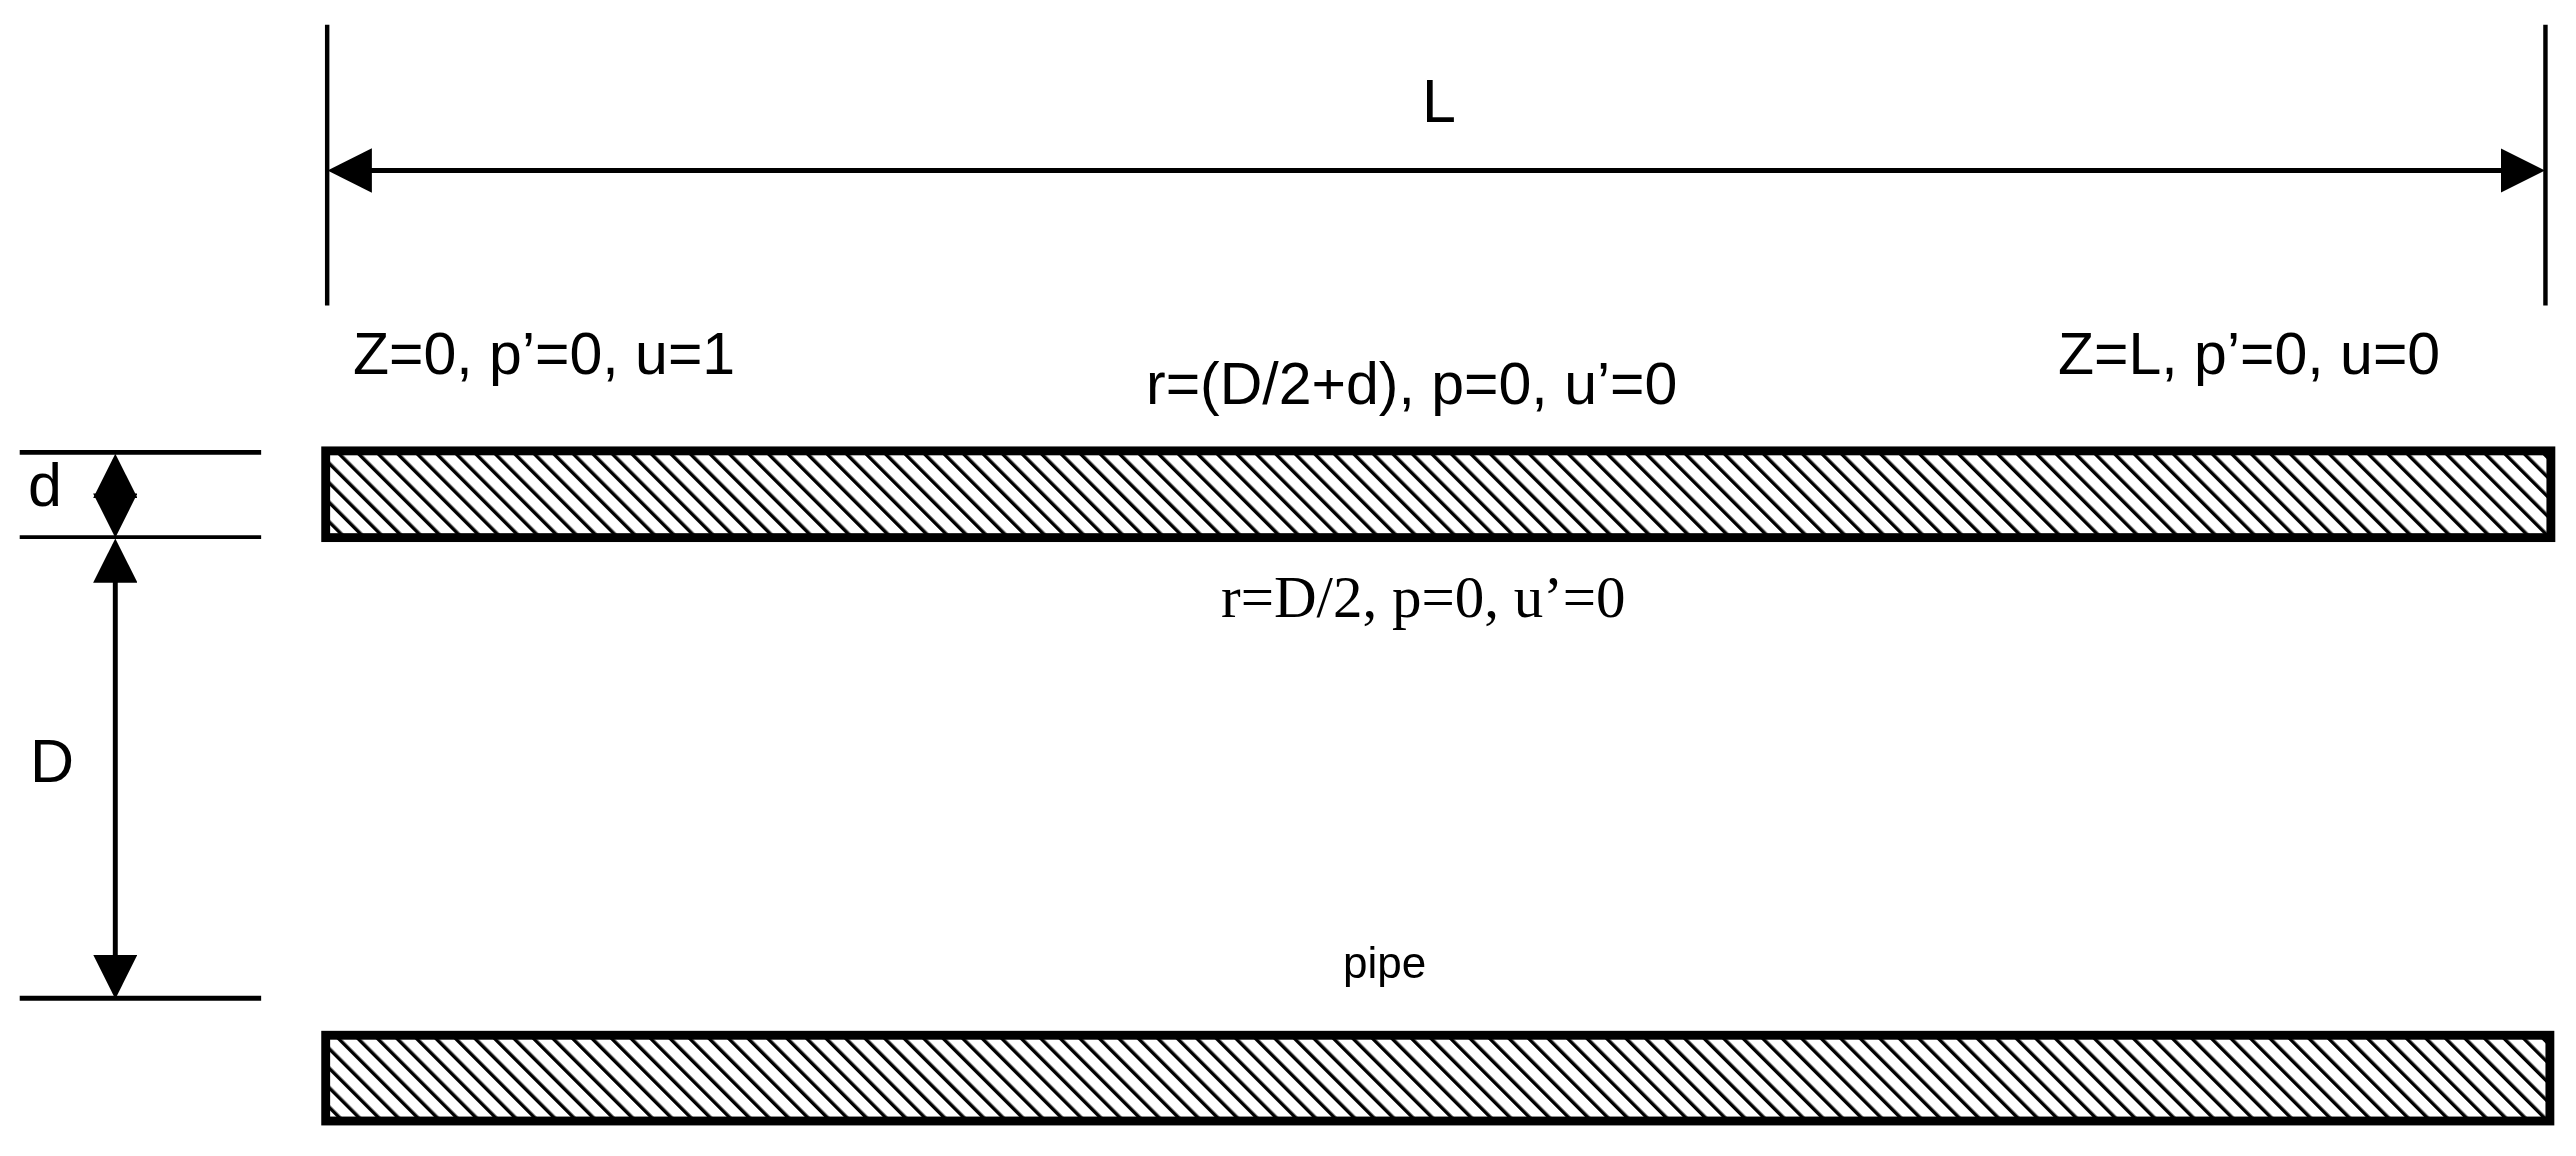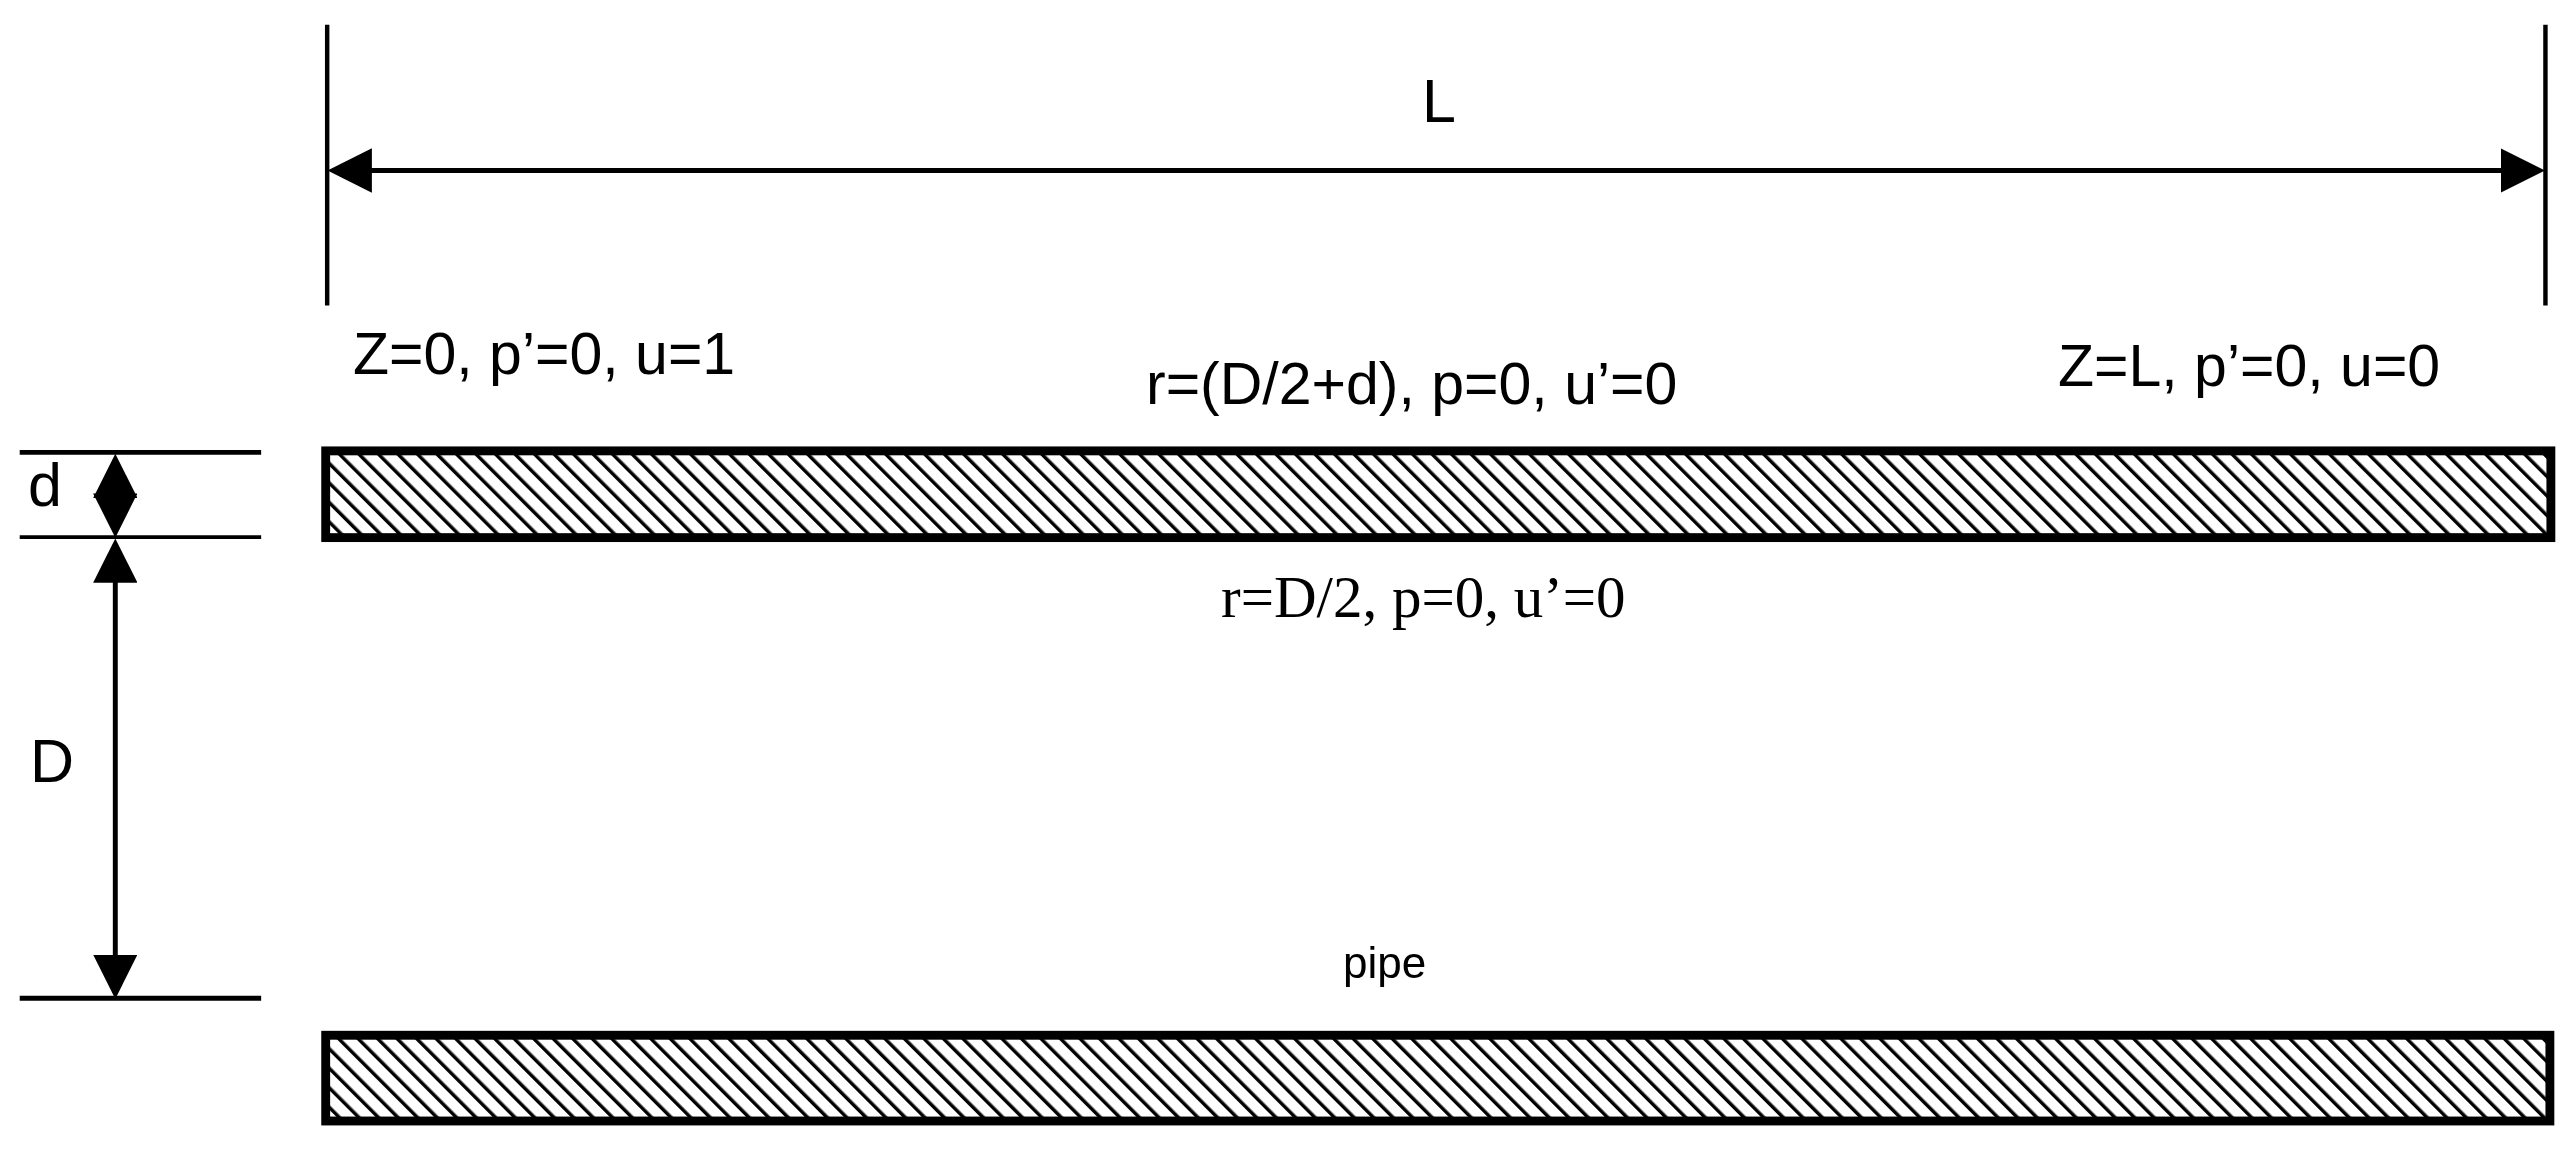--- a/index.html
+++ b/index.html
@@ -86,21 +86,21 @@
 
     <line x1="117" y1="552" x2="117" y2="1008" stroke="#000000" stroke-width="5" marker-start="url(#arrowStart)" marker-end="url(#arrowEnd)"></line>
   </svg>
 
   <div class="lbl title-L" style="left:1422px; top:71px;">L</div>
 
   <div class="lbl bc-text" style="left:353px; top:325px;">Z=0,  p’=0, u=1</div>
 
   <div class="lbl bc-text" style="left:1146px; top:347px;margin-top:8px;">r=(D/2+d), p=0, u’=0</div>
 
-  <div class="lbl bc-text" style="left:2058px; top:325px;margin-top:12px;">Z=L,  p’=0, u=0</div>
+  <div class="lbl bc-text" style="left:2058px; top:325px;">Z=L,  p’=0, u=0</div>
 
   <div class="lbl bc-text" style="left:1221px; top:568px;font-family:Liberation Serif, serif;">r=D/2, p=0, u’=0</div>
 
   <div class="lbl dim-letter" style="left:28px; top:455px;">d</div>
 
   <div class="lbl dim-letter" style="left:30px; top:731px;">D</div>
 
   <div class="lbl pipe-word" style="left:1343px; top:941px;">pipe</div>
 
 </div>

